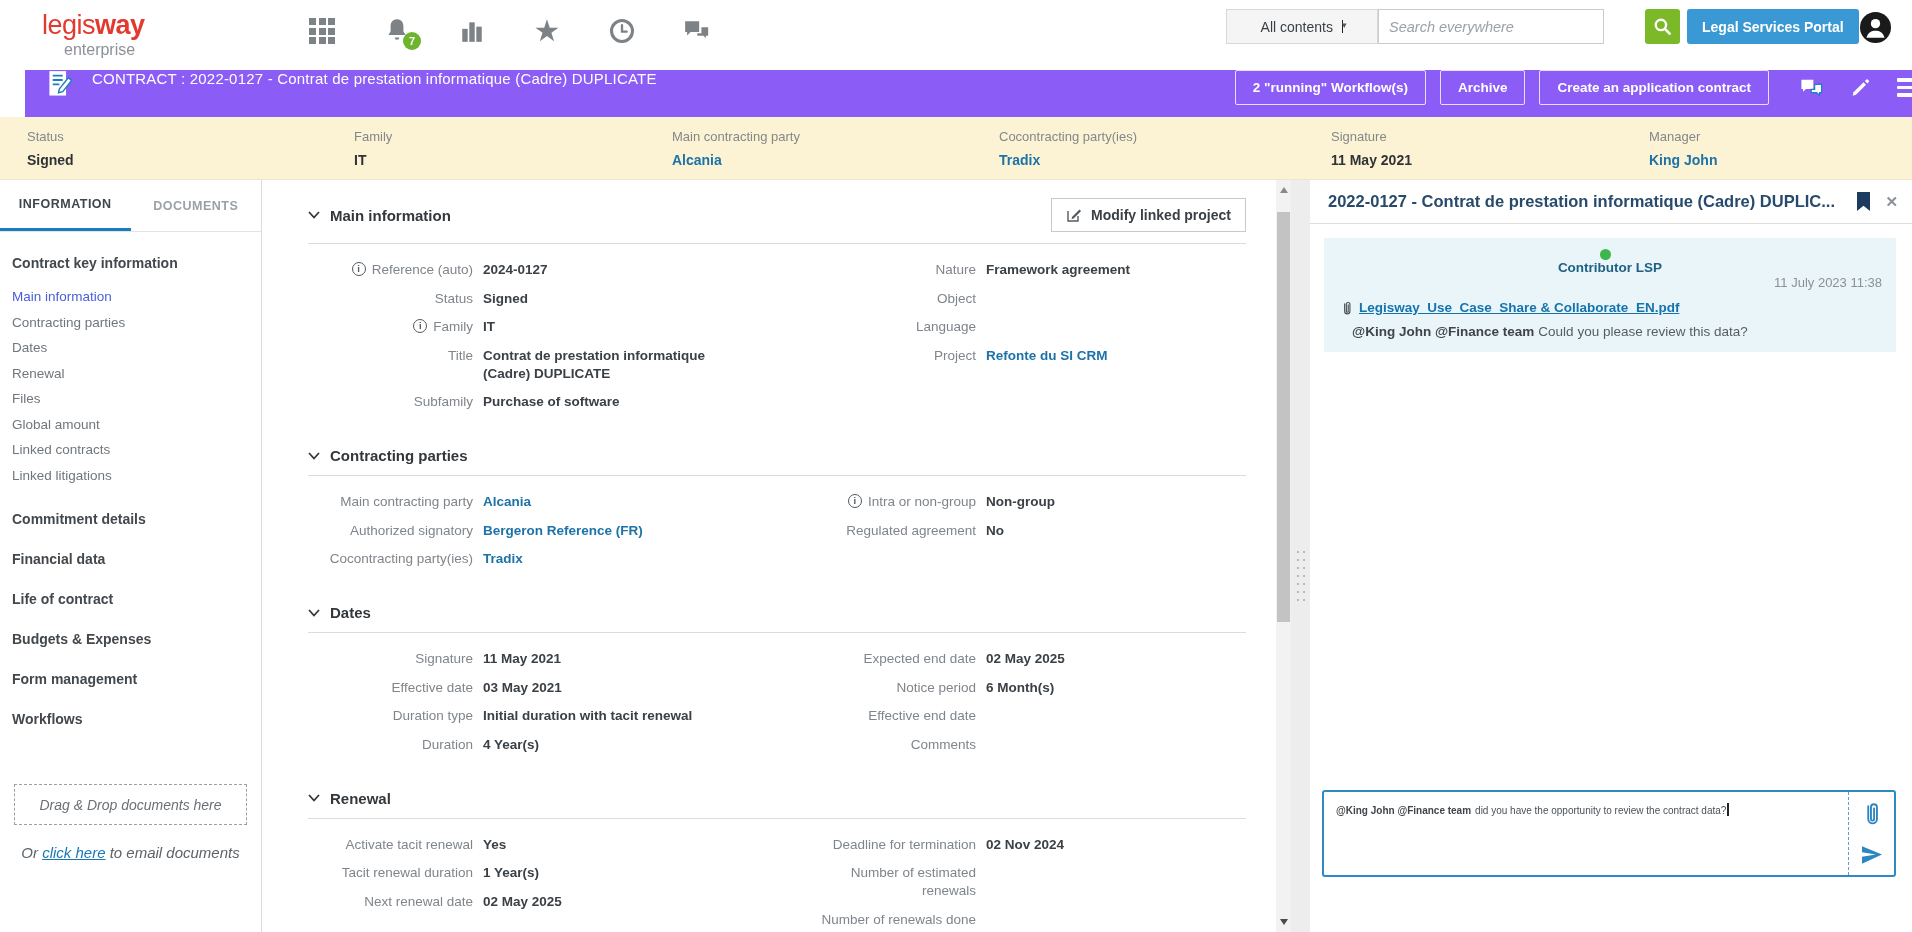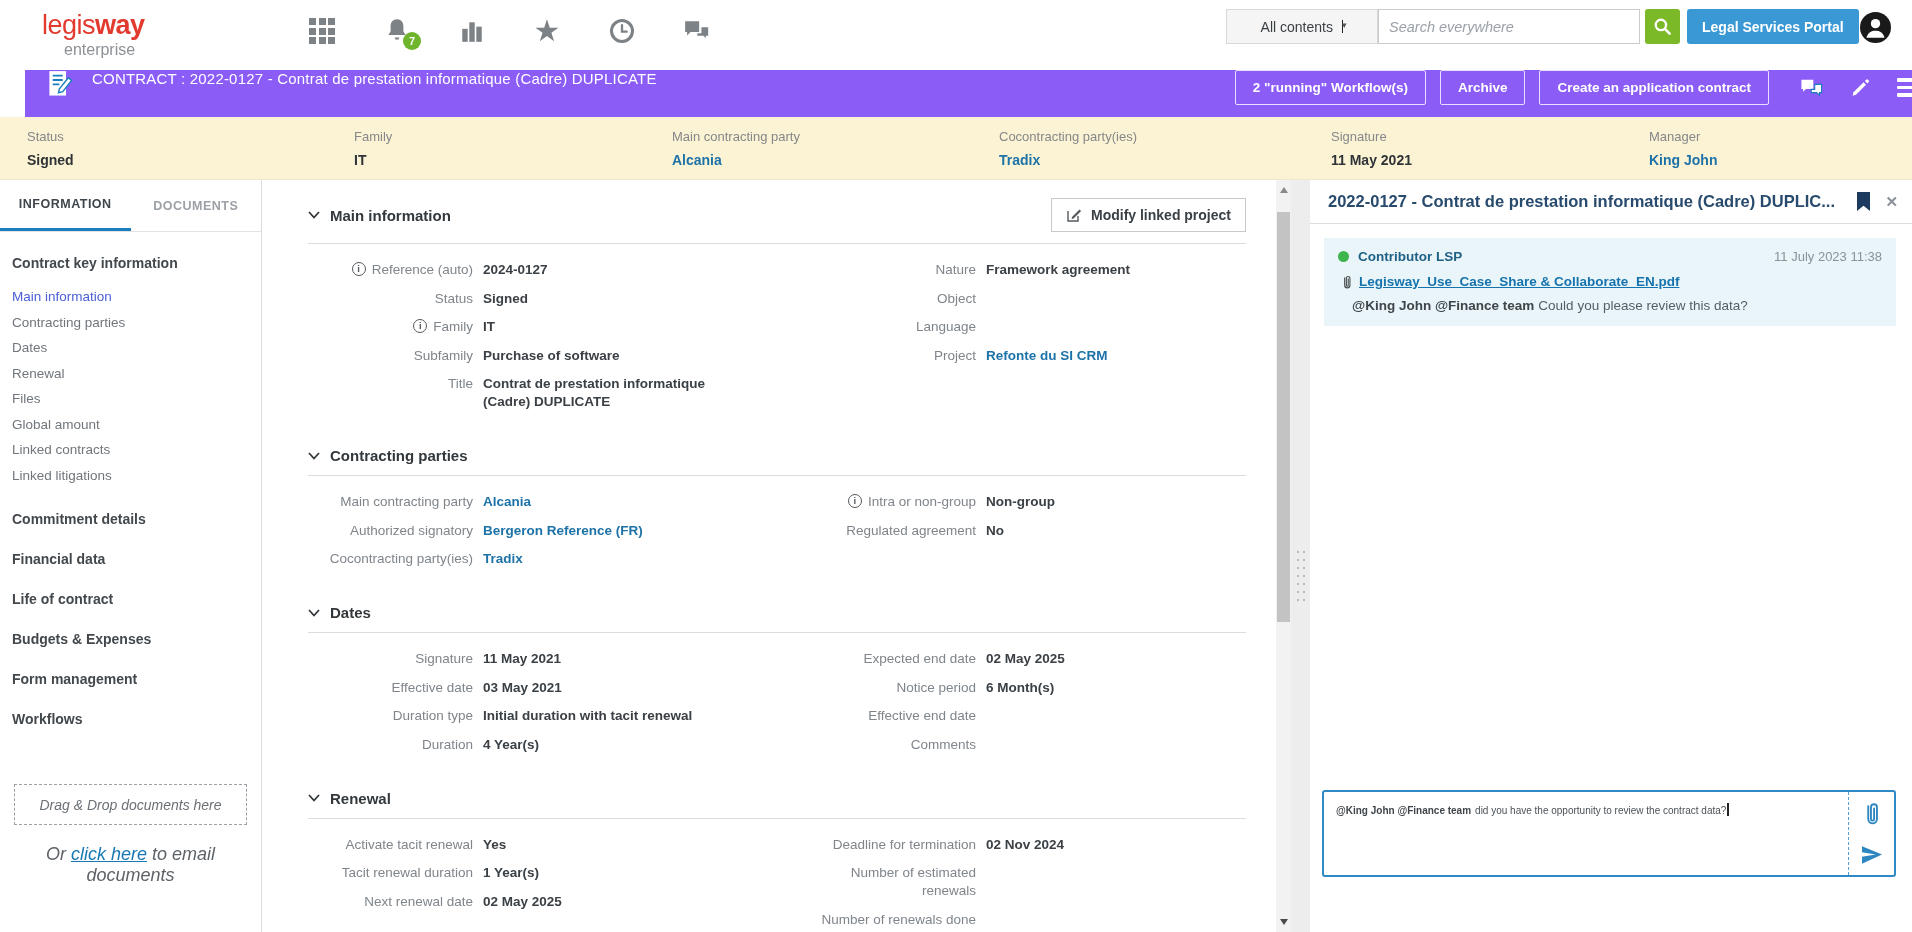--- a/index.html
+++ b/index.html
@@ -17,21 +17,21 @@
   .hicon { position:relative; width:34px; height:34px; display:flex; align-items:center; justify-content:center; cursor:pointer; }
   .grid9 { display:grid; grid-template-columns:repeat(3,7px); grid-template-rows:repeat(3,7px); gap:2.5px; }
   .grid9 span { background:#7d8286; }
   .badge { position:absolute; right:-7px; bottom:-2px; min-width:18px; height:18px; border-radius:50%;
     background:#6eb42c; color:#fff; font-size:11px; font-weight:700; display:flex; align-items:center; justify-content:center; }
   .star-glyph { font-size:30px; color:#7d8286; line-height:1; }
   .scope { position:absolute; left:1226px; top:9px; width:152px; height:35px; background:#f5f5f5;
     border:1px solid #d8d8d8; display:flex; align-items:center; justify-content:center; gap:8px;
     font-size:14px; color:#3a3f44; cursor:pointer; }
   .scope .caret { font-size:9px; color:#555; }
-  .searchbox { position:absolute; left:1378px; top:9px; width:262px; height:35px; border:1px solid #c9ccce;
+  .searchbox { position:absolute; left:1378px; top:9px; width:226px; height:35px; border:1px solid #c9ccce;
     padding:0 10px; font-size:14.5px; font-style:italic; color:#555; background:#fff; outline:none;
     font-family:"Liberation Sans", sans-serif; }
   .searchbox::placeholder { color:#9aa1a8; font-style:italic; }
   .gobtn { position:absolute; left:1645px; top:9px; width:35px; height:35px; background:#7cb928; border:none;
     border-radius:3px; display:flex; align-items:center; justify-content:center; cursor:pointer; }
   .portalbtn { position:absolute; left:1687px; top:9px; height:35px; padding:0 15px; background:#3a98d4;
     color:#fff; font-weight:700; font-size:14px; border:none; border-radius:3px; cursor:pointer;
     font-family:"Liberation Sans", sans-serif; }
   .avatar { position:absolute; left:1860px; top:12px; width:31px; height:31px; border-radius:50%; background:#1a1a1a;
     display:flex; align-items:center; justify-content:center; cursor:pointer; }
@@ -66,21 +66,21 @@
   .tab.active { color:#3f464b; border-bottom:3px solid #1a7dc0; }
   .nav { padding:22px 12px 0 12px; font-size:13.5px; }
   .nav .ghead { font-weight:700; color:#43484d; font-size:14px; line-height:18px; margin-top:22px; cursor:pointer; }
   .nav .ghead:first-child { margin-top:0; }
   .nav ul { list-style:none; margin-top:12px; }
   .nav li { line-height:25.5px; color:#70767c; cursor:pointer; }
   .nav li.active { color:#4a5fd6; }
   .side-bottom { margin-top:56px; padding:0 14px; }
   .dropzone { border:1px dashed #9aa0a5; height:41px; display:flex; align-items:center; justify-content:center;
     font-style:italic; color:#6a7076; font-size:14px; cursor:pointer; }
-  .emailline { margin-top:19px; text-align:center; font-style:italic; font-size:18px; color:#5d6368; }
+  .emailline { margin-top:19px; text-align:center; font-style:italic; font-size:15px; color:#5d6368; }
   .emailline a { color:#1878b5; text-decoration:underline; cursor:pointer; }
 
   
   .main { position:absolute; left:262px; top:180px; width:1014px; bottom:0; background:#fff;
     overflow:hidden; padding:18px 30px 0 46px; }
   .sec-head { display:flex; align-items:center; justify-content:space-between; }
   .sec-title { display:flex; align-items:center; gap:10px; font-size:15px; font-weight:700; color:#33383c; cursor:pointer; }
   .sec hr { border:none; border-top:1px solid #dcdcdc; margin-top:11px; }
   .modbtn { border:1px solid #c9c9c9; background:#fff; display:flex; align-items:center; gap:9px;
     font-size:14px; font-weight:700; color:#3a4045; padding:8px 14px; cursor:pointer; font-family:"Liberation Sans", sans-serif; }
@@ -110,21 +110,21 @@
   .splitter .dots { position:absolute; left:4px; top:368px; width:12px; height:58px;
     background-image:radial-gradient(circle, #b9b9b9 1.3px, transparent 1.4px); background-size:6px 8px; }
 
   
   .rpanel { position:absolute; left:1310px; top:180px; right:0; bottom:0; background:#fff; }
   .rp-head { height:44px; border-bottom:1px solid #ddd; display:flex; align-items:center; padding:0 14px 0 18px; }
   .rp-title { font-size:16.5px; font-weight:600; color:#274a6d; white-space:nowrap; overflow:hidden; flex:1; }
   .rp-close { margin-left:14px; color:#8b9197; font-size:15px; font-weight:700; cursor:pointer; }
   .rp-bm { margin-left:12px; cursor:pointer; display:flex; }
   .comment { margin:14px 16px 0 14px; background:#e9f5f9; padding:11px 14px 13px 14px; }
-  .c-top { display:flex; align-items:center; }
+  .c-top { display:flex; align-items:center;flex-direction:column; }
   .c-dot { width:11px; height:11px; border-radius:50%; background:#3cb64d; margin-right:9px; }
   .c-author { font-size:13.5px; font-weight:600; color:#1f6185; }
   .c-time { margin-left:auto; font-size:13px; color:#8b9196; }
   .c-attach { display:flex; align-items:center; gap:5px; margin:10px 0 0 2px; }
   .c-file { font-size:13.5px; font-weight:600; color:#1573ad; text-decoration:underline; cursor:pointer; }
   .c-msg { margin:9px 0 0 14px; font-size:13.5px; color:#565d63; }
   .c-msg b, .comp-text b { color:#3f454a; margin-right:4px; }
   .composer { position:absolute; left:12px; right:16px; bottom:55px; height:87px; border:2px solid #2f89c5;
     border-radius:3px; background:#fff; display:flex; cursor:text; }
   .comp-text { flex:1; padding:9px 10px 0 12px; font-size:10px; color:#4a5157; line-height:19px; }
@@ -312,26 +312,26 @@
             <span class="fvalue">Signed</span>
           </div>
         <div class="frow">
             <span class="flabel">
               <span class="info">i</span>
               <span>Family</span>
             </span>
             <span class="fvalue">IT</span>
           </div>
         <div class="frow">
+            <span class="flabel">Title</span>
+            <span class="fvalue">Contrat de prestation informatique (Cadre) DUPLICATE</span>
+          </div>
+        <div class="frow">
             <span class="flabel">Subfamily</span>
             <span class="fvalue">Purchase of software</span>
-          </div>
-        <div class="frow">
-            <span class="flabel">Title</span>
-            <span class="fvalue">Contrat de prestation informatique (Cadre) DUPLICATE</span>
           </div>
       </div>
       <div class="fcol rcol">
         <div class="frow">
             <span class="flabel">Nature</span>
             <span class="fvalue">Framework agreement</span>
           </div>
         <div class="frow">
             <span class="flabel">Object</span>
             <span class="fvalue"></span>

